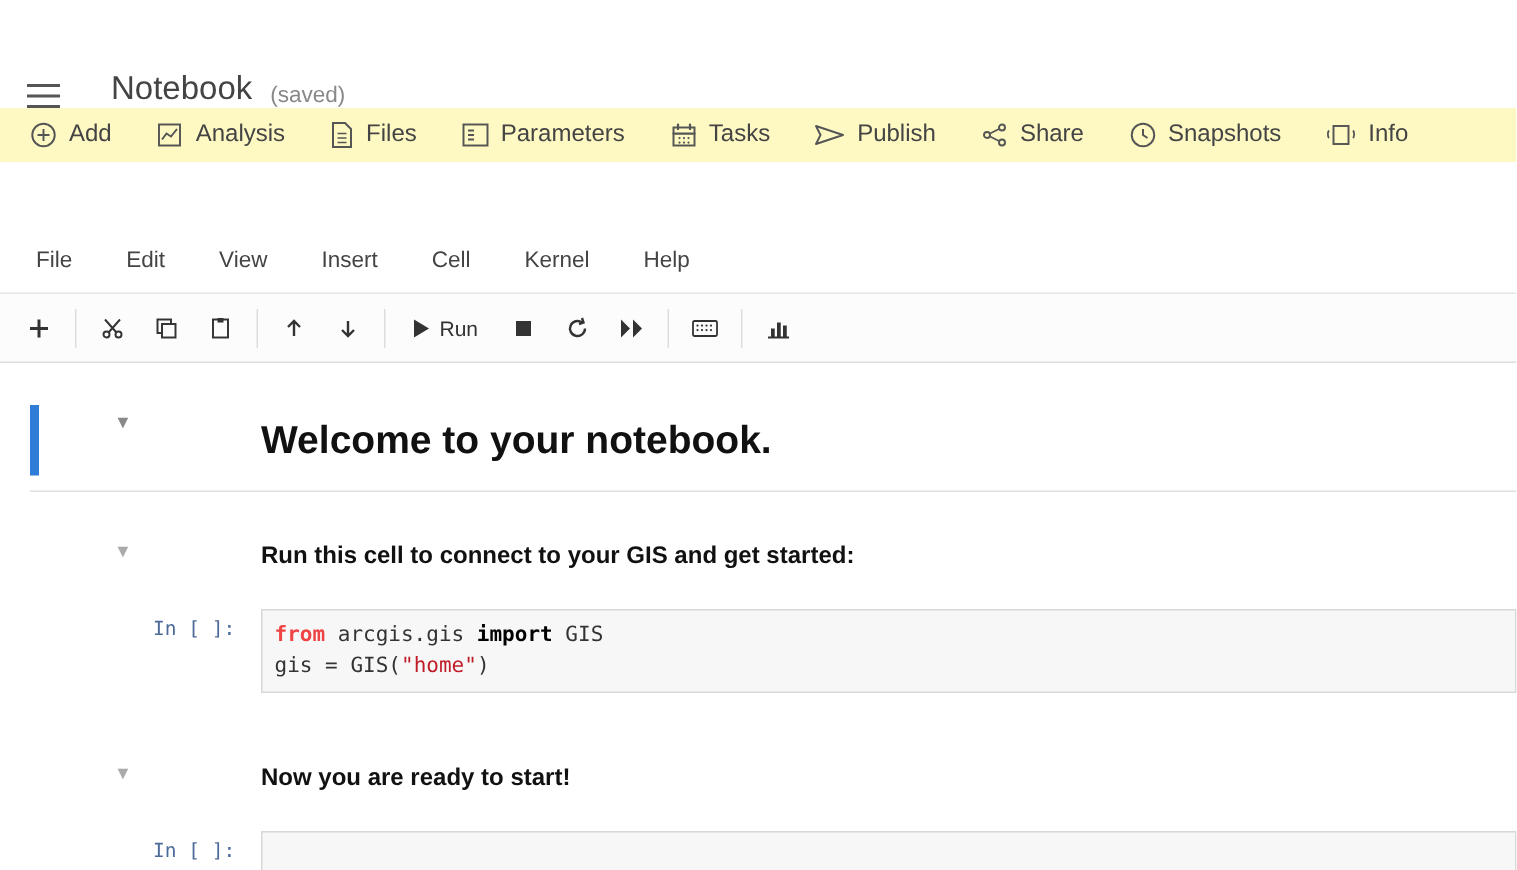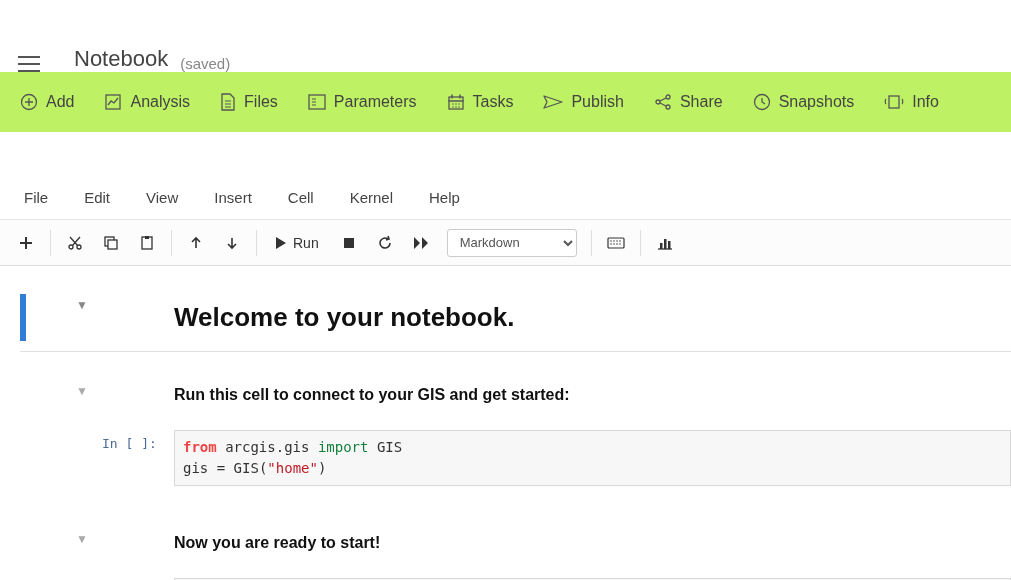--- a/index.html
+++ b/index.html
@@ -2,41 +2,41 @@
 <html><head>
 <meta charset="utf-8">
 <style>
   * { box-sizing: border-box; margin: 0; padding: 0; }
   body { font-family: -apple-system, "Segoe UI", Arial, sans-serif; font-size: 14px; color: #333; background: #fff; width: 1011px; }
   .header { display: flex; align-items: flex-end; height: 72px; padding: 0 18px; }
   .hamburger { width: 22px; height: 16px; display: flex; flex-direction: column; justify-content: space-between; cursor: pointer; }
   .hamburger span { height: 2px; background: #555; }
   .title { font-size: 22px; color: #444; margin-left: 34px; font-weight: 400; }
   .saved { font-size: 15px; color: #888; margin-left: 12px; }
-  .appbar { background: #bef264; height: 60px; display: flex; align-items: center; padding: 0 10px; gap: 10px; }
+  .appbar { background: #fef9c3; height: 36px; display: flex; align-items: center; padding: 0 10px; gap: 10px; }
   .appbar .item { display: flex; align-items: center; gap: 8px; padding: 6px 10px; cursor: pointer; color: #444; font-size: 16px; }
   .menubar { height: 44px; display: flex; align-items: center; padding: 0 6px; gap: 0; border-bottom: 1px solid #e5e5e5; margin-top: 44px; }
   .menubar .m { padding: 8px 18px; cursor: pointer; color: #444; font-size: 15px; }
   .toolbar { height: 46px; display: flex; align-items: center; padding: 0 8px; border-bottom: 1px solid #ddd; background: #fcfcfc; }
   .toolbar .btn { width: 36px; height: 34px; display: flex; align-items: center; justify-content: center; cursor: pointer; color: #333; }
   .toolbar .run { width: auto; padding: 0 12px; font-weight: 500; font-size: 14px; gap: 6px; }
   .toolbar .sep { width: 1px; height: 26px; background: #ddd; margin: 0 6px; }
   .toolbar select { height: 28px; width: 130px; border: 1px solid #ccc; border-radius: 3px; padding: 0 8px; font-size: 13px; color: #555; margin: 0 8px; background: #fff; }
   .content { padding-top: 24px; }
   .cell { display: flex; align-items: flex-start; padding: 4px 0 4px 20px; }
   .cell .bar { width: 6px; align-self: stretch; margin-right: 10px; }
   .cell.selected .bar { background: #2f7dd6; }
   .cell .tog { width: 18px; margin: 4px 8px 0 40px; color: #888; cursor: pointer; font-size: 12px; }
   .cell .body { flex: 1; }
   .heading { font-size: 26px; font-weight: 700; color: #111; padding: 8px 0; }
   .subhead { font-size: 16px; font-weight: 700; color: #111; padding: 4px 0; }
   .prompt { width: 72px; font-family: "Menlo","Consolas",monospace; font-size: 13px; color: #4c6b99; padding-right: 10px; padding-top: 6px; }
   .code { flex: 1; border: 1px solid #d8d8d8; background: #f7f7f7; padding: 6px 8px; font-family: "Menlo","Consolas",monospace; font-size: 14px; line-height: 1.5; white-space: pre; }
   .kw-from { color: #ef4444; font-weight: bold; }
-  .kw-imp { color: #15803d; font-weight: normal; }
+  .kw-imp { color: #000000; font-weight: bold; }
   .str { color: #c01c28; }
   .hr { border-top: 1px solid #e0e0e0; margin: 6px 0 0 20px; }
   svg { display: block; }
 </style>
 </head>
 <body>
 
 <div class="header">
   <div class="hamburger">
       <span></span>
@@ -177,23 +177,20 @@
       <svg width="16" height="16" viewBox="0 0 16 16">
         <path d="M13 8a5 5 0 1 1-2-4" fill="none" stroke="#333" stroke-width="1.6"></path>
         <path d="M11 1l1 3-3 1" fill="none" stroke="#333" stroke-width="1.6"></path>
       </svg>
     </div>
   <div class="btn">
       <svg width="16" height="14" viewBox="0 0 16 14">
         <path d="M1 1l6 6-6 6zM9 1l6 6-6 6z" fill="#333"></path>
       </svg>
     </div>
-  <select>
-    <option>Markdown</option>
-  </select>
   <div class="sep"></div>
   <div class="btn">
       <svg width="18" height="12" viewBox="0 0 18 12">
         <rect x="1" y="1" width="16" height="10" rx="1" fill="none" stroke="#333" stroke-width="1.2"></rect>
         <path d="M4 4h0M7 4h0M10 4h0M13 4h0M4 7h0M7 7h0M10 7h0M13 7h0" stroke="#333" stroke-width="1.5" stroke-linecap="round"></path>
       </svg>
     </div>
   <div class="sep"></div>
   <div class="btn">
       <svg width="16" height="14" viewBox="0 0 16 14">

